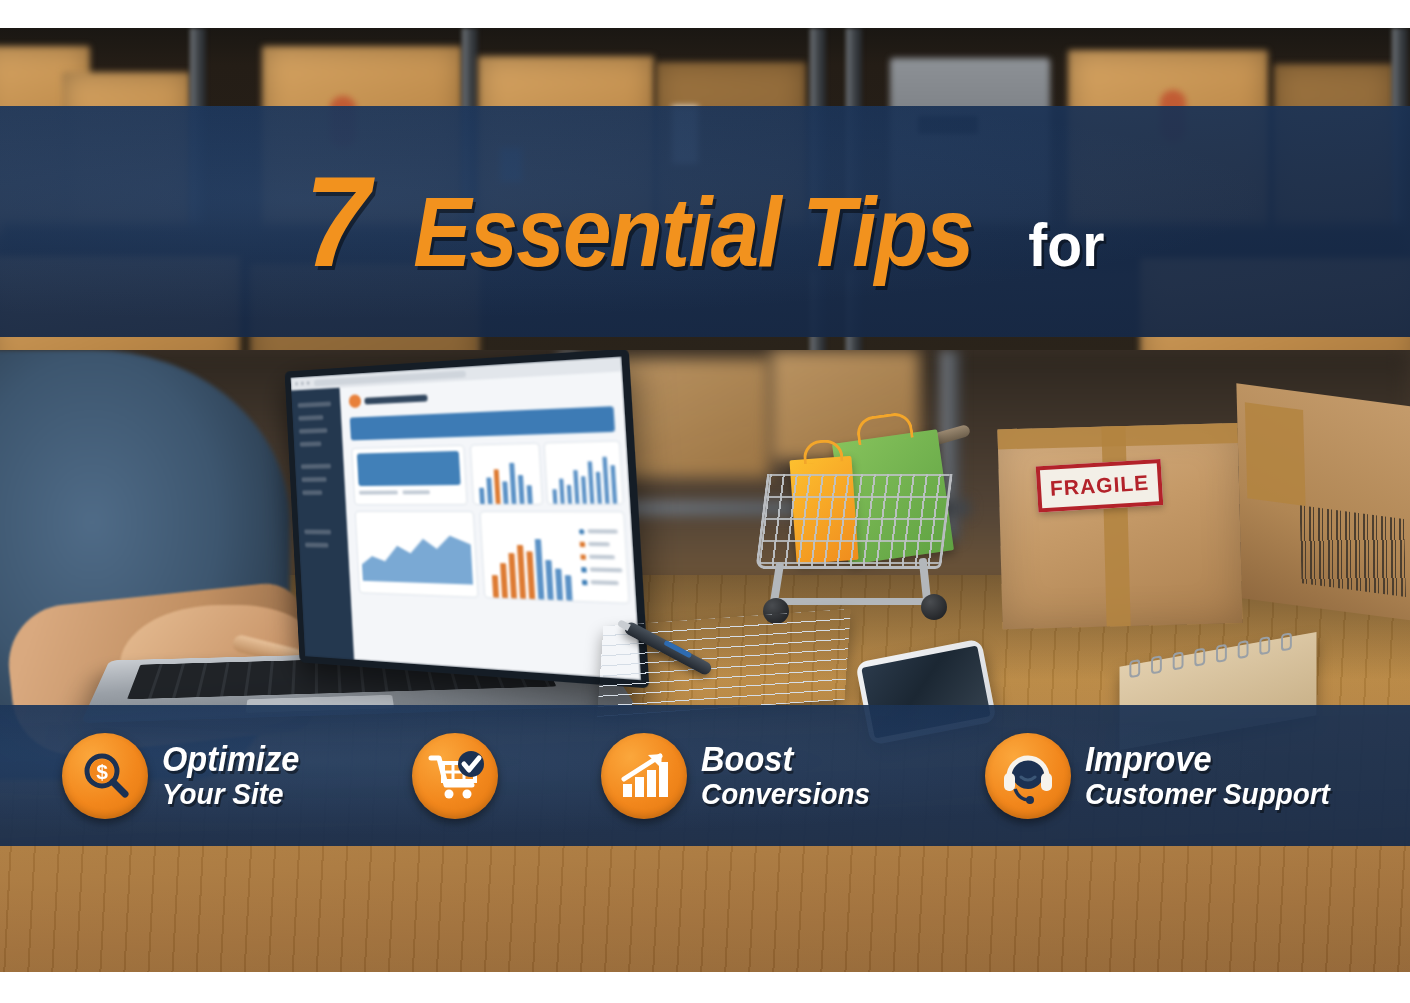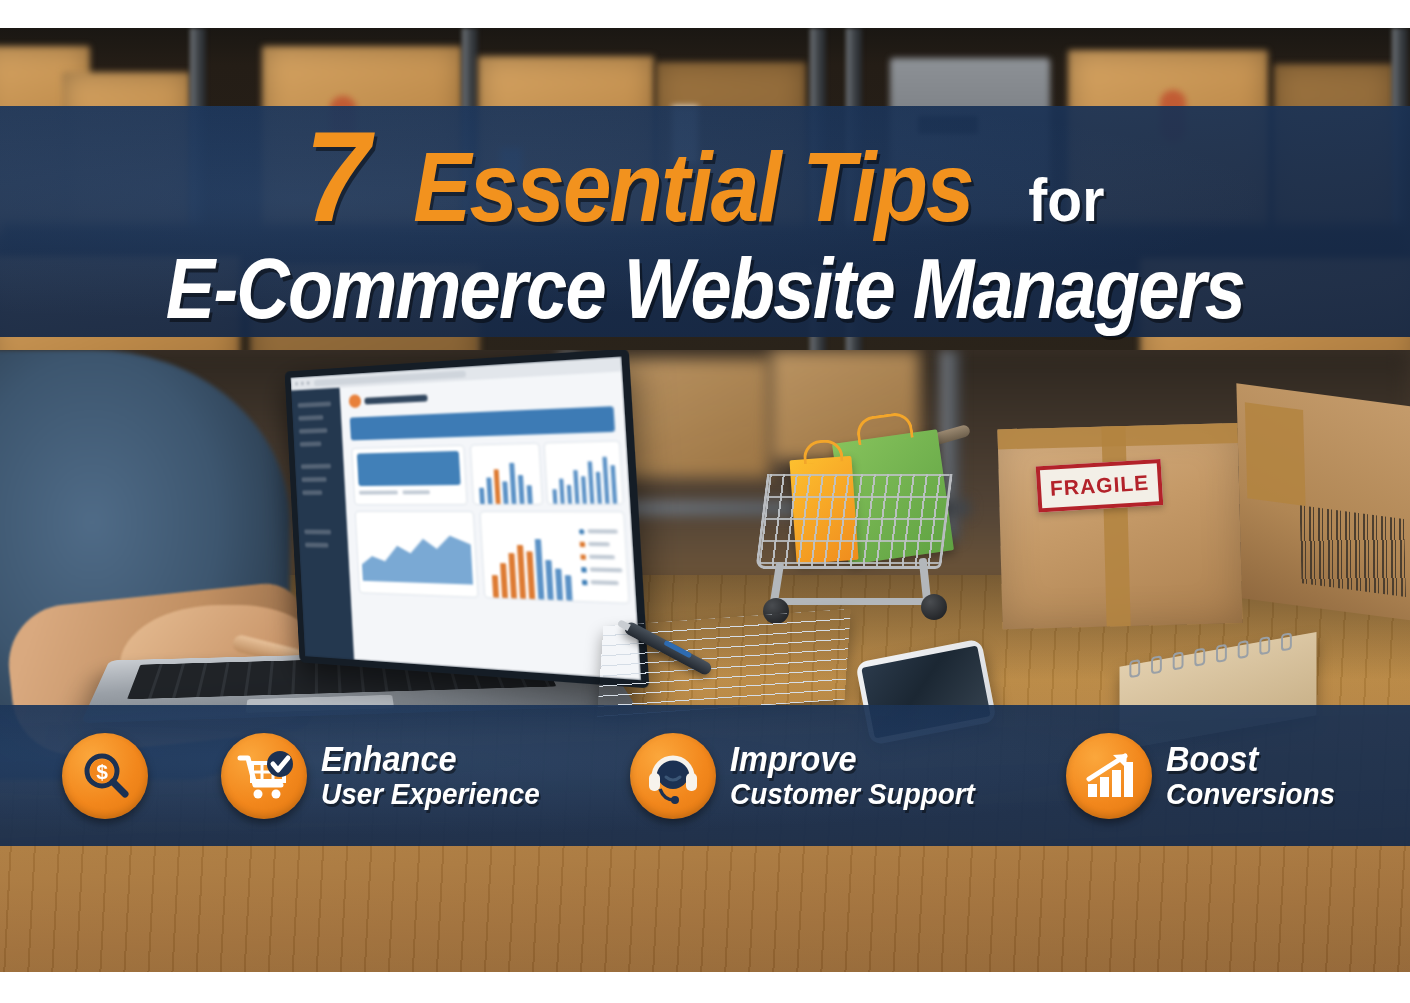--- a/index.html
+++ b/index.html
@@ -566,58 +566,72 @@
     </div>
   </div>
 
   <div class="band" id="header-band">
     <div class="title-wrap">
       <div class="title-line-1">
         <span class="num7">7</span>
         <span class="orange-txt">Essential Tips</span>
         <span class="for-txt">for</span>
       </div>
-      <div class="title-line-2">
-        <span class="white-txt">E-Commerce Website Managers</span>
-      </div>
     </div>
   </div>
 
   <div class="band" id="features-band">
     <div class="features">
 
       <div class="feature">
         <div class="fi">
           <svg width="60" height="60" viewBox="0 0 60 60">
             <path d="M46 12 A22 22 0 0 1 36 52 L30 34 Z" fill="#E0760F" opacity="0"></path>
             <circle cx="27" cy="25" r="15" fill="none" stroke="#1C3152" stroke-width="5"></circle>
             <circle cx="27" cy="25" r="12" fill="#F2871C"></circle>
             <text x="27" y="33" font-family="'Liberation Sans',sans-serif" font-size="21" font-weight="bold" fill="#FFFFFF" text-anchor="middle">$</text>
             <line x1="38" y1="36" x2="50" y2="48" stroke="#1C3152" stroke-width="7" stroke-linecap="round"></line>
           </svg>
+        </div>
+        <div class="ftext">
+          <span class="l1">Optimize</span>
+          <span class="l2">Your Site</span>
         </div>
       </div>
 
       <div class="feature">
         <div class="fi">
           <svg width="58" height="58" viewBox="0 0 58 58">
             <path d="M5 11 h8 l7 27 h26" fill="none" stroke="#FFFFFF" stroke-width="5" stroke-linecap="round" stroke-linejoin="round"></path>
             <rect x="17" y="16" width="32" height="18" fill="none" stroke="#FFFFFF" stroke-width="4"></rect>
             <line x1="17" y1="25" x2="49" y2="25" stroke="#FFFFFF" stroke-width="3"></line>
             <line x1="27" y1="16" x2="27" y2="34" stroke="#FFFFFF" stroke-width="3"></line>
             <line x1="38" y1="16" x2="38" y2="34" stroke="#FFFFFF" stroke-width="3"></line>
             <circle cx="23" cy="47" r="4.5" fill="#FFFFFF"></circle>
             <circle cx="41" cy="47" r="4.5" fill="#FFFFFF"></circle>
             <circle cx="45" cy="17" r="13" fill="#1C3152"></circle>
             <path d="M38 17 l5 6 l10 -12" fill="none" stroke="#FFFFFF" stroke-width="5" stroke-linecap="round" stroke-linejoin="round"></path>
           </svg>
         </div>
+      </div>
+
+      <div class="feature">
+        <div class="fi">
+          <svg width="56" height="56" viewBox="0 0 56 56">
+            <rect x="7" y="36" width="9" height="13" fill="#FFFFFF"></rect>
+            <rect x="19" y="29" width="9" height="20" fill="#FFFFFF"></rect>
+            <rect x="31" y="22" width="9" height="27" fill="#FFFFFF"></rect>
+            <rect x="43" y="14" width="9" height="35" fill="#FFFFFF"></rect>
+            <path d="M8 31 L44 8" fill="none" stroke="#FFFFFF" stroke-width="5" stroke-linecap="round"></path>
+            <path d="M32 7 L46 6 L45 20 Z" fill="#FFFFFF"></path>
+          </svg>
+        </div>
         <div class="ftext">
-          <span class="l1">Enhance</span>
-          <span class="l2">User Experience</span>
+          <span class="l1">Boost</span>
+          <span class="l2">Conversions</span>
         </div>
       </div>
 
       <div class="feature">
         <div class="fi">
           <svg width="58" height="58" viewBox="0 0 58 58">
             <circle cx="29" cy="26" r="16" fill="#1C3152"></circle>
             <path d="M10 30 A19 19 0 0 1 48 30" fill="none" stroke="#F7F3EC" stroke-width="5"></path>
             <rect x="5" y="26" width="11" height="18" rx="5" fill="#F7F3EC"></rect>
             <rect x="42" y="26" width="11" height="18" rx="5" fill="#F7F3EC"></rect>
@@ -625,34 +639,17 @@
             <circle cx="31" cy="53" r="4" fill="#1C3152"></circle>
             <path d="M22 30 q7 6 14 0" fill="none" stroke="#3B5676" stroke-width="3" stroke-linecap="round"></path>
           </svg>
         </div>
         <div class="ftext">
           <span class="l1">Improve</span>
           <span class="l2">Customer Support</span>
         </div>
       </div>
 
-      <div class="feature">
-        <div class="fi">
-          <svg width="56" height="56" viewBox="0 0 56 56">
-            <rect x="7" y="36" width="9" height="13" fill="#FFFFFF"></rect>
-            <rect x="19" y="29" width="9" height="20" fill="#FFFFFF"></rect>
-            <rect x="31" y="22" width="9" height="27" fill="#FFFFFF"></rect>
-            <rect x="43" y="14" width="9" height="35" fill="#FFFFFF"></rect>
-            <path d="M8 31 L44 8" fill="none" stroke="#FFFFFF" stroke-width="5" stroke-linecap="round"></path>
-            <path d="M32 7 L46 6 L45 20 Z" fill="#FFFFFF"></path>
-          </svg>
-        </div>
-        <div class="ftext">
-          <span class="l1">Boost</span>
-          <span class="l2">Conversions</span>
-        </div>
-      </div>
-
     </div>
   </div>
 
 
 </div>
 
 </body></html>

